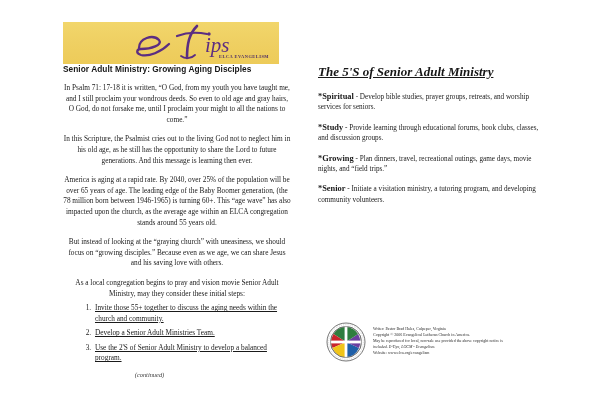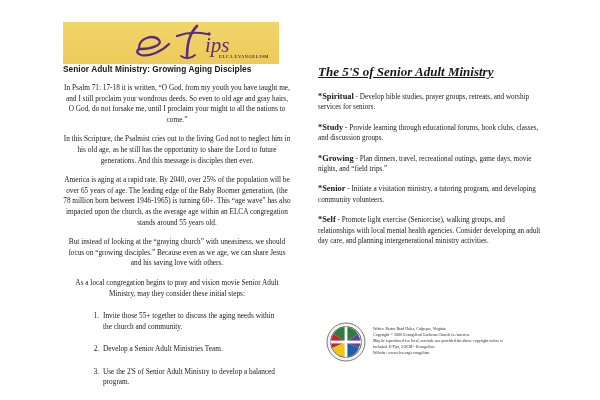--- a/index.html
+++ b/index.html
@@ -71,22 +71,23 @@
   }
   .para:first-of-type { margin-top: 10px; }
 
   .steps {
     margin: 1px 0 0 0;
     padding-left: 26px;
     font-size: 7.3px;
     line-height: 10.6px;
   }
   .steps li {
-    margin: 12px;
+    margin: 4px;
     padding-left: 2px;
+    text-decoration: underline;
   }
   .continued {
     margin-top: 7px;
     text-align: center;
     font-style: italic;
     font-size: 6.4px;
     color: #3a3a3a;
     padding-right: 55px;
   }
 
@@ -161,21 +162,21 @@
           <text x="74" y="30" font-family="Liberation Serif, serif" font-style="italic" font-size="21" fill="#5b2d82">ips</text>
           <circle cx="78" cy="12" r="1.7" fill="#5b2d82"></circle>
         </svg>
       </div>
       <div class="logo-sub">ELCA EVANGELISM</div>
     </div>
 
     <div class="doc-title">Senior Adult Ministry: Growing Aging Disciples</div>
 
     <div class="para">In Psalm 71: 17-18 it is written, “O God, from my youth you have taught me, and I still proclaim your wondrous deeds.  So even to old age and gray hairs, O God, do not forsake me, until I proclaim your might to all the nations to come.”</div>
-    <div class="para">In this Scripture, the Psalmist cries out to the living God not to neglect him in his old age, as he still has the opportunity to share the Lord to future generations.  And this message is disciples then ever.</div>
+    <div class="para">In this Scripture, the Psalmist cries out to the living God not to neglect him in his old age, as he still has the opportunity to share the Lord to future generations.  And this message is learning then ever.</div>
     <div class="para">America is aging at a rapid rate.  By 2040, over 25% of the population will be over 65 years of age.  The leading edge of the Baby Boomer generation, (the 78 million born between 1946-1965) is turning 60+.  This “age wave” has also impacted upon the church, as the average age within an ELCA congregation stands around 55 years old.</div>
     <div class="para">But instead of looking at the “graying church” with uneasiness, we should focus on “growing disciples.”  Because even as we age, we can share Jesus and his saving love with others.</div>
     <div class="para">As a local congregation begins to pray and vision movie Senior Adult Ministry, may they consider these initial steps:</div>
 
     <ol class="steps">
       <li>Invite those 55+ together to discuss the aging needs within the church and community.</li>
       <li>Develop a Senior Adult Ministries Team.</li>
       <li>Use the 2'S of Senior Adult Ministry to develop a balanced program.</li>
     </ol>
 
@@ -194,23 +195,20 @@
     </div>
 
     <div class="sitem">
       <span class="sname">*Growing</span><span class="sdesc"> - Plan dinners, travel, recreational outings, game days, movie nights, and “field trips.”</span>
     </div>
 
     <div class="sitem">
       <span class="sname">*Senior</span><span class="sdesc"> - Initiate a visitation ministry, a tutoring program, and developing community volunteers.</span>
     </div>
 
-    <div class="sitem">
-      <span class="sname">*Self</span><span class="sdesc"> - Promote light exercise (Seniorcise), walking groups, and relationships with local mental health agencies.  Consider developing an adult day care, and planning intergenerational ministry activities.</span>
-    </div>
   </div>
 
   <div class="footer">
     <div class="elca-seal">
       <svg viewBox="0 0 40 40" width="40" height="40">
         <circle cx="20" cy="20" r="19" fill="#ffffff" stroke="#3a3a3a" stroke-width="0.7"></circle>
         <circle cx="20" cy="20" r="15.5" fill="#ffffff" stroke="#3a3a3a" stroke-width="0.5"></circle>
 
         <path d="M20 20 L20 5 A15 15 0 0 0 7.5 12 Z" fill="#2f7d3e"></path>
         <path d="M20 20 L7.5 12 A15 15 0 0 0 6.5 26 Z" fill="#c9242c"></path>

